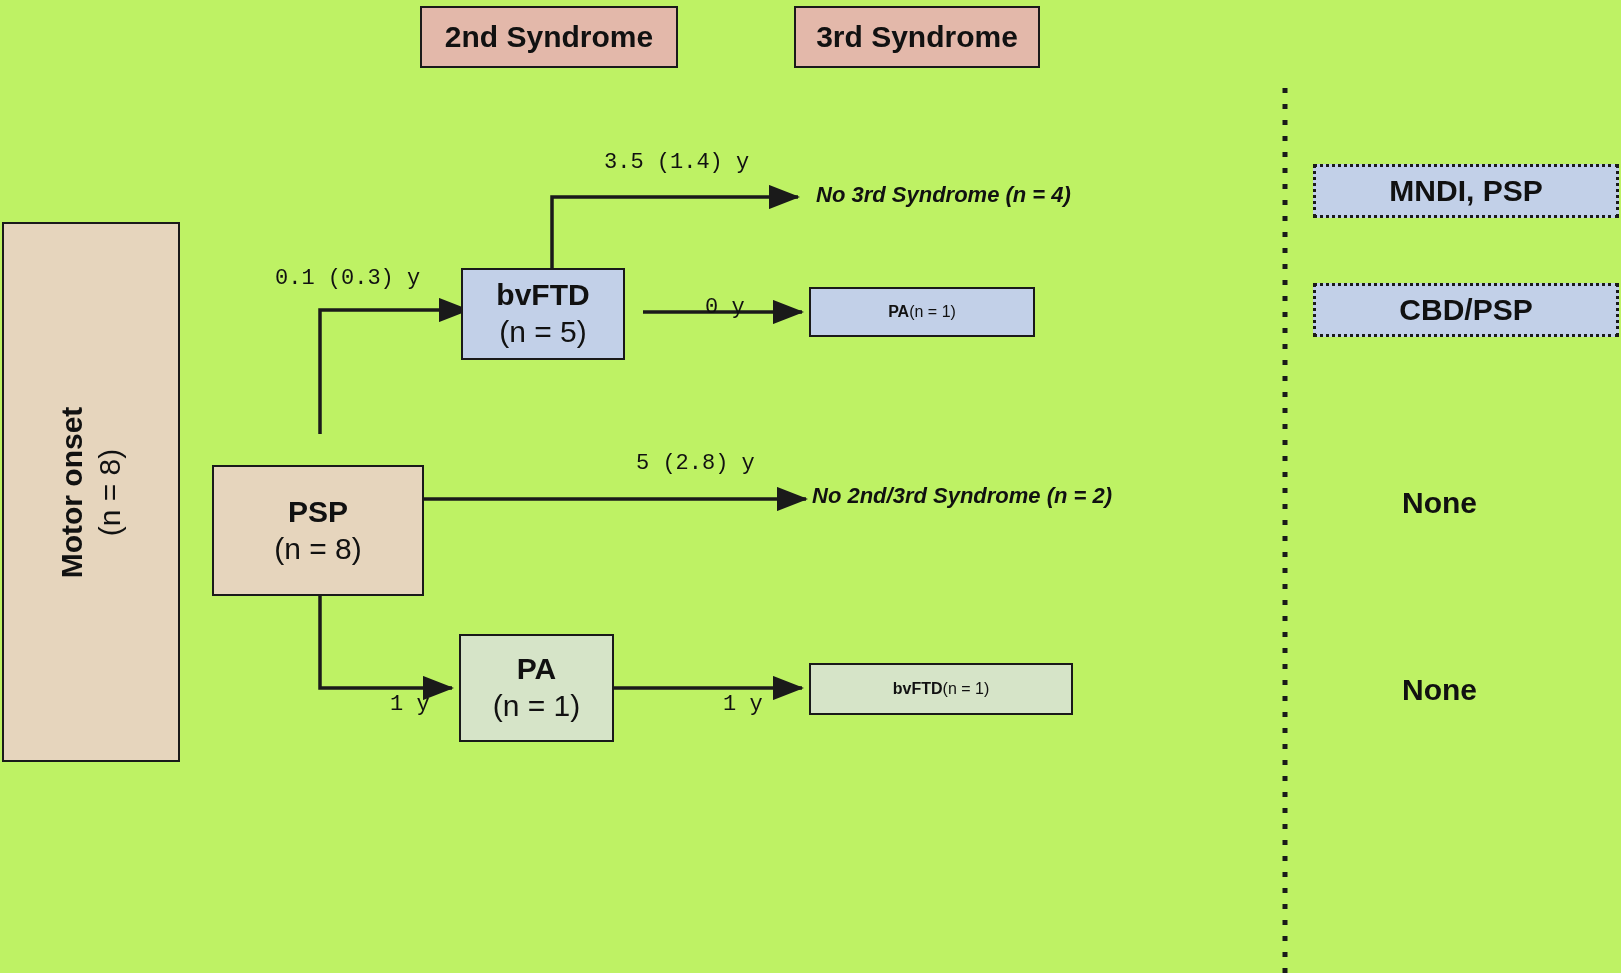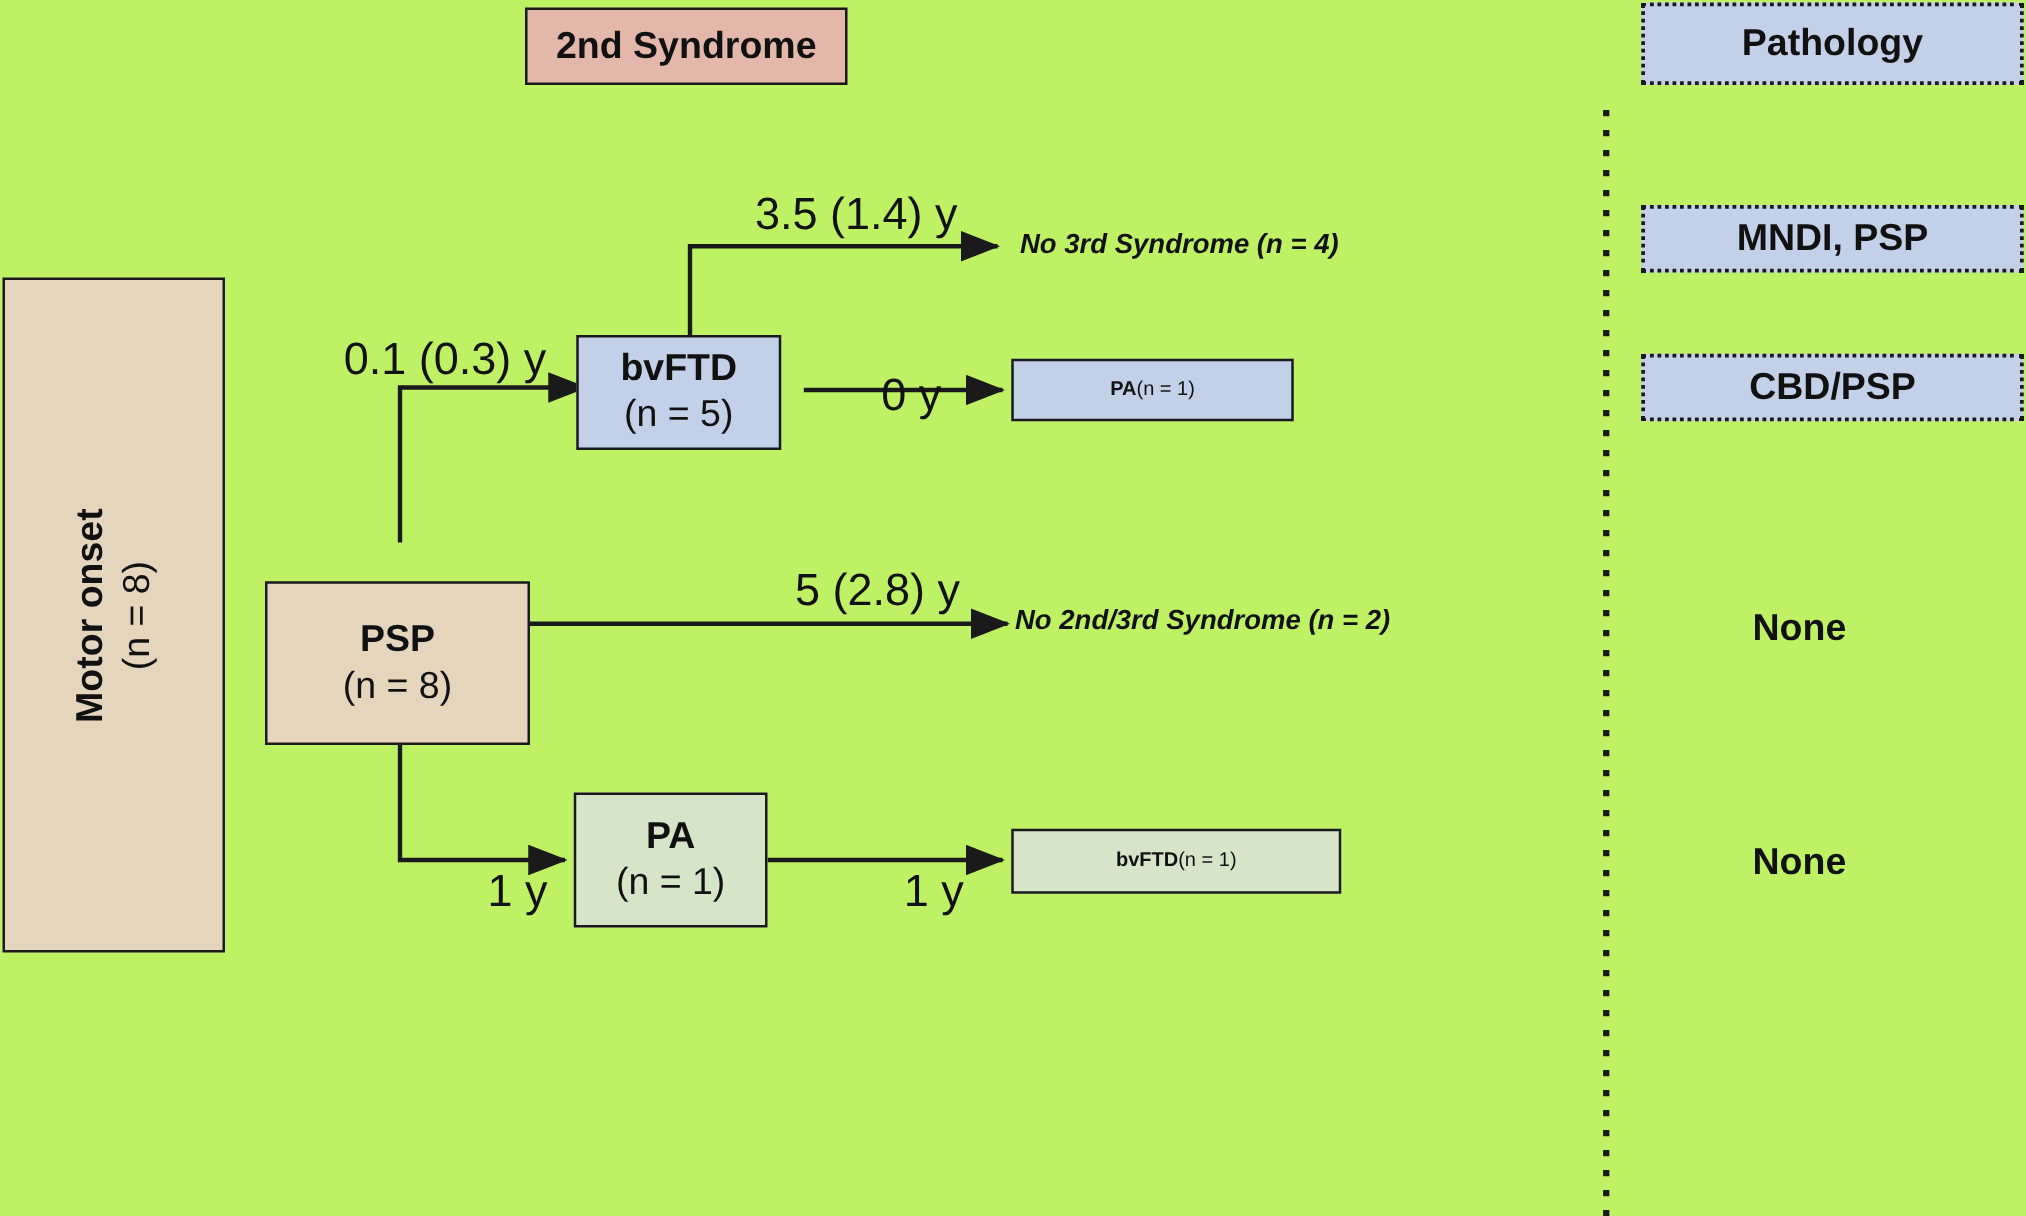--- a/index.html
+++ b/index.html
@@ -54,21 +54,22 @@
     white-space: nowrap;
     text-align: center;
     color: #111111;
     font-size: 31px;
     line-height: 1.25;
   }
   .plain-label {
     position: absolute;
     white-space: nowrap;
     color: #111111;
-    font-size: 36px;
+    font-size: 22px;
+    font-family: Liberation Mono, monospace;
   }
   .italic-node {
     position: absolute;
     white-space: nowrap;
     color: #111111;
     font-size: 22px;
     font-weight: bold;
     font-style: italic;
   }
   .none-label {
@@ -108,24 +109,24 @@
 
     <path d="M 614 688 L 802 688" fill="none" stroke="#1a1a1a" stroke-width="3.5" marker-end="url(#arrowhead)"></path>
 
     <line x1="1285" y1="88" x2="1285" y2="973" stroke="#1a1a1a" stroke-width="5" stroke-dasharray="5 11" stroke-linecap="butt"></line>
   </svg>
 
   <div class="box hdr-box" style="left:420px; top:6px; width:258px; height:62px;">
     <span>2nd Syndrome</span>
   </div>
 
+  <div class="box hdr-box" style="left:794px; top:6px; width:246px; height:62px;">
+    <span>3rd Syndrome</span>
+  </div>
 
-  <div class="box path-box" style="left:1313px; top:2px; width:306px; height:66px;">
-    <span>Pathology</span>
-  </div>
 
   <div class="box tan" style="left:2px; top:222px; width:178px; height:540px;">
     <div class="vtext" style="transform: rotate(-90deg);">
       <div class="node-title">Motor onset</div>
       <div class="node-sub">(n = 8)</div>
     </div>
   </div>
 
   <div class="box tan stack" style="left:212px; top:434px; width:212px; height:131px;margin-top:31px;">
     <div class="node-title">PSP</div>

